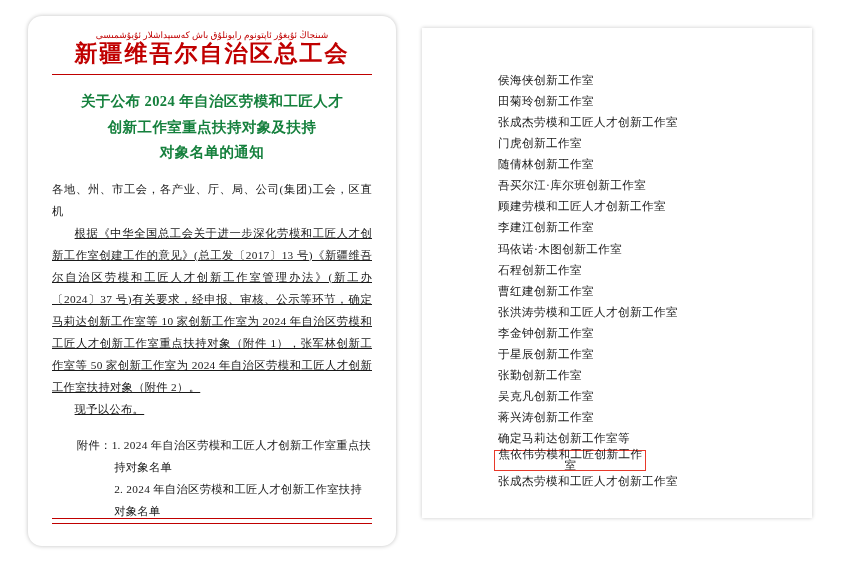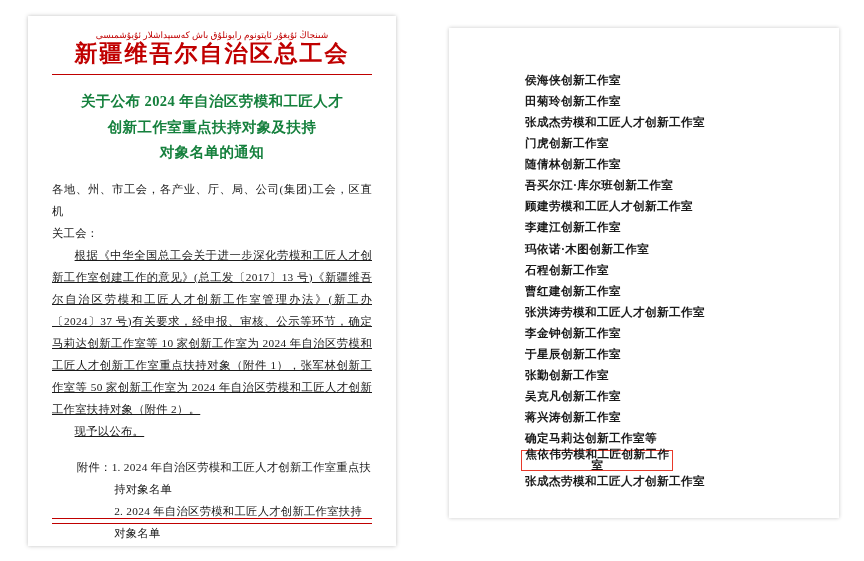--- a/index.html
+++ b/index.html
@@ -18,20 +18,21 @@
   
   #left-page {
     position: absolute;
     left: 28px;
     top: 16px;
     width: 368px;
     height: 530px;
     background: #ffffff;
     box-shadow: 0 0 4px rgba(0,0,0,0.25);
     box-sizing: border-box;
+    border-radius: 14px;
   }
   #left-inner {
     position: absolute;
     left: 24px;
     top: 14px;
     width: 320px;
   }
 
   .uy-line {
     text-align: center;
@@ -100,28 +101,27 @@
     left: 24px;
     bottom: 22px;
     width: 320px;
   }
   .bottom-rules .r1 { height: 1px; background: #c00000; }
   .bottom-rules .r2 { height: 1px; background: #c00000; margin-top: 4px; }
 
   
   #right-page {
     position: absolute;
-    left: 449px;
+    left: 422px;
     top: 28px;
     width: 390px;
     height: 490px;
     background: #ffffff;
     box-shadow: 0 0 4px rgba(0,0,0,0.22);
     box-sizing: border-box;
-    font-weight: bold;
   }
   #right-list {
     position: absolute;
     left: 74px;
     top: 42px;
     width: 300px;
   }
   .list-item {
     font-size: 11.6px;
     color: #1a1a1a;
@@ -152,21 +152,20 @@
     <div class="red-rule"></div>
 
     <div class="doc-title">
       <div>关于公布 2024 年自治区劳模和工匠人才</div>
       <div>创新工作室重点扶持对象及扶持</div>
       <div>对象名单的通知</div>
     </div>
 
     <div class="body-text">
       <p>各地、州、市工会，各产业、厅、局、公司(集团)工会，区直机</p>
-      <p>关工会：</p>
       <p class="indent2">根据《中华全国总工会关于进一步深化劳模和工匠人才创新工作室创建工作的意见》(总工发〔2017〕13 号)《新疆维吾尔自治区劳模和工匠人才创新工作室管理办法》(新工办〔2024〕37 号)有关要求，经申报、审核、公示等环节，确定马莉达创新工作室等 10 家创新工作室为 2024 年自治区劳模和工匠人才创新工作室重点扶持对象（附件 1），张军林创新工作室等 50 家创新工作室为 2024 年自治区劳模和工匠人才创新工作室扶持对象（附件 2）。</p>
       <p class="indent2">现予以公布。</p>
     </div>
 
     <div class="attach-block">
       <span class="attach-row"><span>附件：</span><span>1. 2024 年自治区劳模和工匠人才创新工作室重点扶</span></span>
       <span class="attach-row cont">持对象名单</span>
       <span class="attach-row cont">2. 2024 年自治区劳模和工匠人才创新工作室扶持对象名单</span>
     </div>
 

